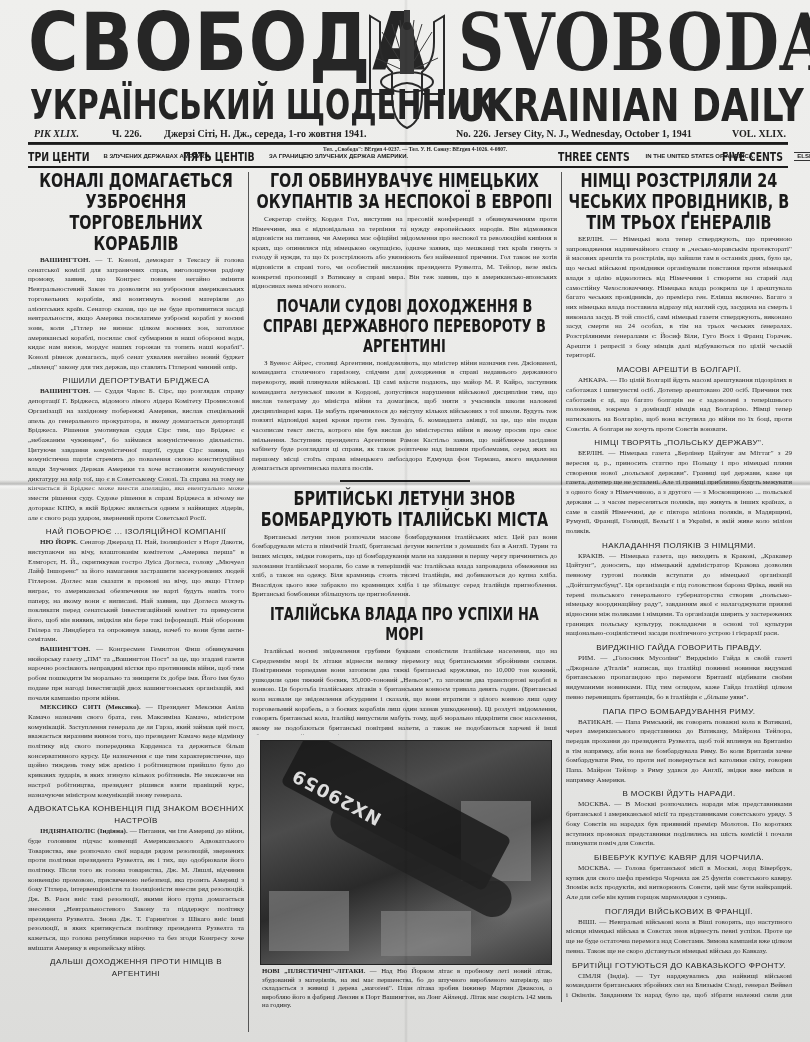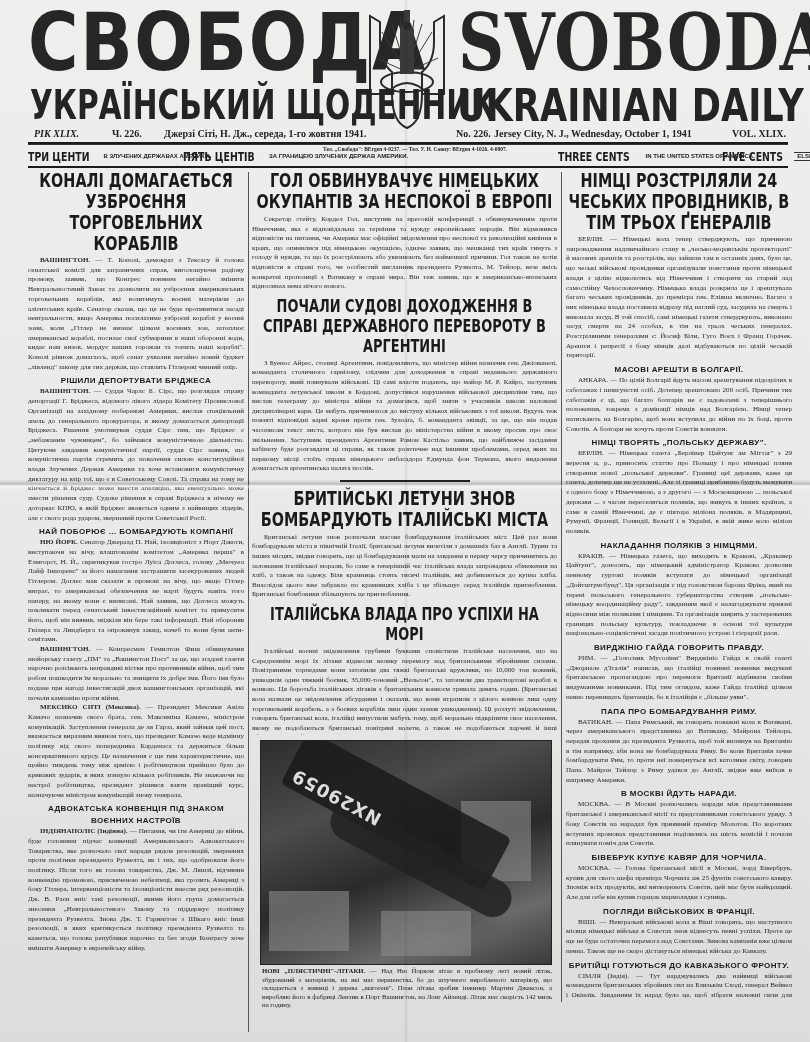--- a/index.html
+++ b/index.html
@@ -42,21 +42,21 @@
   .col { position: absolute; top: 170px; }
   .col-left { left: 28px; width: 216px; }
   .col-mid { left: 252px; width: 305px; }
   .col-right { left: 566px; width: 226px; }
   .vline { position: absolute; top: 172px; width: 1px; background: #555; }
 
   .hl { font-family: "DejaVu Sans", sans-serif; font-weight: bold; text-align: center; color: #1a1a1a;
         letter-spacing: 0px; }
   .hl-big { font-size: 20px; line-height: 21px; transform: scaleX(0.72); transform-origin: center top; width: 138%; margin-left: -19%; }
   .hl-mid { font-size: 18px; line-height: 20px; transform: scaleX(0.72); transform-origin: center top; width: 138%; margin-left: -19%; }
-  .hl-sub { font-size: 8px; line-height: 12px; font-family: "Liberation Sans", sans-serif; font-weight: bold; text-align: center; margin-top: 3px; letter-spacing: 0.4px; }
+  .hl-sub { font-size: 8px; line-height: 12px; font-family: "Liberation Sans", sans-serif; font-weight: normal; text-align: center; margin-top: 3px; letter-spacing: 0.4px; }
   .txt { font-size: 7.1px; line-height: 9.7px; text-align: justify; text-indent: 12px; color: #2a2a2a; }
   .txt-mid { font-size: 7px; line-height: 9.6px; }
   .txt b { font-weight: bold; }
 
   .photo { position: absolute; left: 260px; top: 740px; width: 292px; height: 225px;
     background:
       radial-gradient(ellipse 60px 30px at 200px 180px, #555 0%, transparent 80%),
       linear-gradient(160deg, #2d2d2d 0%, #4c4c4c 30%, #2a2a2a 55%, #6a6a6a 80%, #3a3a3a 100%);
     border: 1px solid #222; overflow: hidden; }
   .photo .plane-wing { position: absolute; left: 20px; top: 40px; width: 230px; height: 60px;
@@ -141,32 +141,36 @@
   <div class="col col-left" style="height: 860px; overflow: hidden;">
     <article>
       <div class="hl hl-big">КОНАЛІ ДОМАГАЄТЬСЯ УЗБРОЄННЯ ТОРГОВЕЛЬНИХ КОРАБЛІВ</div>
       <p class="txt" style="margin-top:2px;"><b>ВАШИНГТОН.</b> <span>— Т. Конолі, демократ з Тексасу й голова сенатської комісії для заграничних справ, виголошуючи радіову промову, заявив, що Конгрес повинен негайно змінити Невтральностевий Закон та дозволити на узброєння американських торговельних кораблів, які возитимуть воєнні матеріяли до алієнтських країв. Сенатор сказав, що це не буде противитися засаді невтральности, якщо Америка посилатиме узброєні кораблі у воєнні зони, коли „Гітлер не визнає цілком воєнних зон, затоплює американські кораблі, посилає свої субмарини в наші оборонні води, кидає нам визов, мордує наших горожан та топить наші кораблі". Конолі рівнож домагаєсь, щоб сенат ухвалив негайно новий буджет „лівленд" закону для тих держав, що ставлять Гітлерові чинний опір.</span></p>
     </article>
     <article>
       <div class="hl-sub">РІШИЛИ ДЕПОРТУВАТИ БРІДЖЕСА</div>
       <p class="txt"><b>ВАШИНГТОН.</b> <span>— Суддя Чарлс Б. Сірс, що розглядав справу депортації Г. Бріджеса, відомого лівого лідера Комітету Промислової Організації на західному побережжі Америки, вислав спеціяльний апель до генерального прокуратора, в якому домагається депортації Бріджеса. Рішення умотивував суддя Сірс тим, що Бріджес є „небажаним чужинцем", бо займався комуністичною діяльністю. Цитуючи завдання комуністичної партії, суддя Сірс заявив, що комуністична партія стремить до повалення силою конституційної влади Злучених Держав Америки та хоче встановити комуністичну диктатуру на взір тої, що є в Советському Союзі. Та справа на тому не кінчається й Бріджес може внести апеляцію, яка евентуально може змести рішення суду. Судове рішення в справі Бріджеса в нічому не доторкає КПЮ, в якій Бріджес являється одним з найвищих лідерів, але є свого рода ударом, звернений проти Советської Росії.</span></p>
     </article>
     <article>
-      <div class="hl-sub">НАЙ ПОБОРЮЄ ... БОМБАРДУЮТЬ КОМПАНІЇ</div>
+      <div class="hl-sub">НАЙ ПОБОРЮЄ ... ІЗОЛЯЦІЙНОЇ КОМПАНІЇ</div>
       <p class="txt"><b>НЮ ЙОРК.</b> <span>Сенатор Джералд П. Най, ізоляціоніст з Норт Дакоти, виступаючи на вічу, влаштованім комітетом „Америка перша" в Елмгорст, Н. Й., скритикував гостро Луіса Доглеса, голову „Мючуел Лайф Іншоренс" за його намагання застрашити засекурованих людей Гітлером. Доглес мав сказати в промові на вічу, що якщо Гітлер виграє, то американські обезпечення не варті будуть навіть того паперу, на якому вони є виписані. Най заявив, що Доглеса можуть покликати перед сенатський інвестигаційний комітет та примусити його, щоб він виявив, звідкіля він бере такі інформації. Най обороняв Гвілера та Линдберга та опрокинув закид, начеб то вони були анти-семітами.</span></p>
     </article>
     <article>
       <p class="txt"><b>ВАШИНГТОН.</b> <span>— Конгресмен Гемилтон Фиш обвинувачив нюйорську газету „ПМ" та „Вашингтон Пост" за це, що згадані газети нарочно розсівають неправдиві вістки про противників війни, щоб тим робом пошкодити їм морально та знищити їх добре імя. Його імя було подане при нагоді інвестигацій двох вашингтонських організацій, які почали кампанію проти війни.</span></p>
     </article>
     <article>
       <p class="txt"><b>МЕКСИКО СИТІ (Мексико).</b> <span>— Президент Мексики Авіла Камачо назначив свого брата, ген. Максиміна Камачо, міністром комунікацій. Заступлення генерала де ля Гарза, який займав цей пост, вважається виразним вияном того, що президент Камачо веде відмінну політику від свого попередника Карденаса та держиться більш консервативного курсу. Це назначення є ще тим характеристичне, що щойно тиждень тому між армією і робітництвом прийшло було до кривавих зударів, в яких згинуло кількох робітників. Не зважаючи на настрої робітництва, президент рішився взяти правіщий курс, назначуючи міністром комунікацій знову генерала.</span></p>
     </article>
     <article>
       <div class="hl-sub">АДВОКАТСЬКА КОНВЕНЦІЯ ПІД ЗНАКОМ ВОЄННИХ НАСТРОЇВ</div>
       <p class="txt"><b>ІНДІЯНАПОЛІС (Індіяна).</b> <span>— Питання, чи іти Америці до війни, буде головним підчас конвенції Американського Адвокатського Товариства, яке розпочало свої наради рядом резолюцій, звернених проти політики президента Рузвелта, як і тих, що одобрювали його політику. Після того як голова товариства, Дж. М. Ляшлі, відчинив конвенцію промовою, присвяченою небезпеці, яка грозить Америці з боку Гітлера, інтервенціоністи та ізоляціоністи внесли ряд резолюцій. Дж. В. Раєн вніс такі резолюції, якими його група домагається знесення „Невтральностевого Закону та піддержує політику президента Рузвелта. Знова Дж. Т. Гаринґтон з Шікаго вніс інші резолюції, в яких критикується політику президента Рузвелта та кажеться, що голова републики нарочно та без згоди Конгресу хоче вмішати Америку в европейську війну.</span></p>
+    </article>
+    <article>
+      <div class="hl-sub">ДАЛЬШІ ДОХОДЖЕННЯ ПРОТИ НІМЦІВ В АРГЕНТИНІ</div>
+
     </article>
   </div>
 
   <div class="col col-mid" style="height: 565px; overflow: hidden;">
     <article>
       <div class="hl hl-big">ГОЛ ОБВИНУВАЧУЄ НІМЕЦЬКИХ ОКУПАНТІВ ЗА НЕСПОКОЇ В ЕВРОПІ</div>
       <p class="txt txt-mid" style="margin-top:3px;">Секретар стейту, Кордел Гол, виступив на пресовій конференції з обвинуваченням проти Німеччини, яка є відповідальна за терпіння та нужду европейських народів. Він відмовився відповісти на питання, чи Америка має офіційні звідомлення про неспокої та революційні кипіння в краях, що опинилися під німецькою окупацією, одначе заявив, що мешканці тих країв гинуть з голоду й нужди, та що їх розстрілюють або увязнюють без найменшої причини. Гол також не хотів відповісти в справі того, чи особистий висланник президента Рузвелта, М. Тейлор, везе якісь конкретні пропозиції з Ватикану в справі мира. Він теж заявив, що в американсько-японських відносинах нема нічого нового.</p>
     </article>
     <article style="margin-top:4px;">
       <div class="hl hl-mid">ПОЧАЛИ СУДОВІ ДОХОДЖЕННЯ В СПРАВІ ДЕРЖАВНОГО ПЕРЕВОРОТУ В АРГЕНТИНІ</div>

